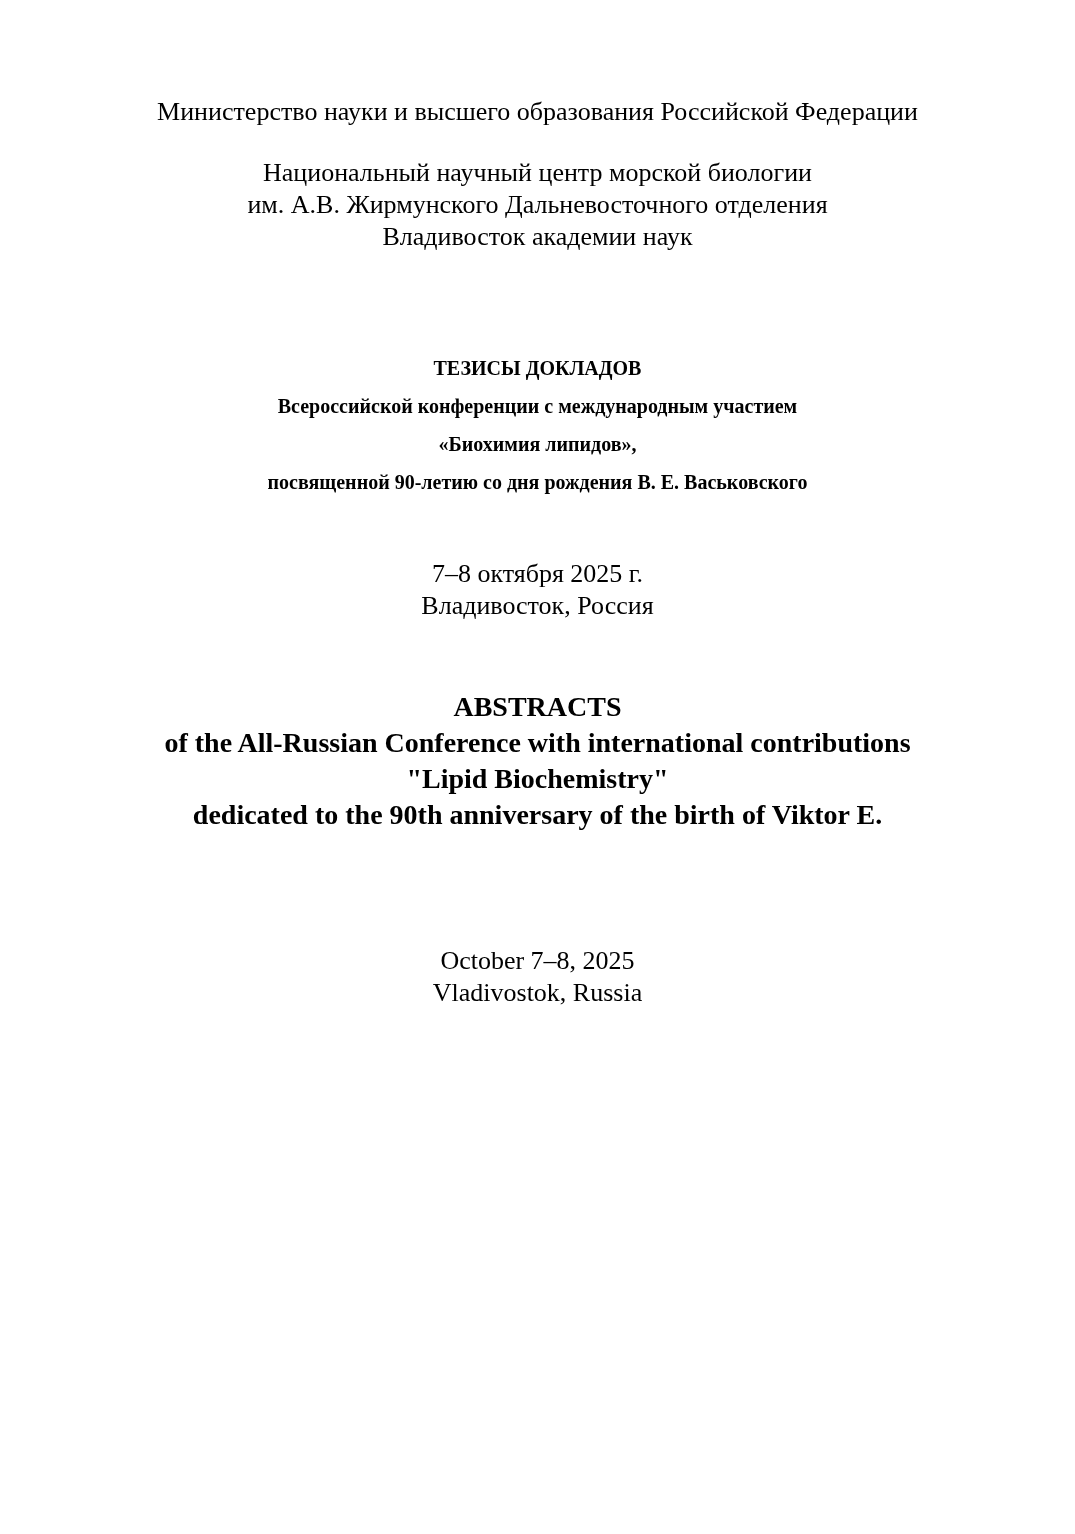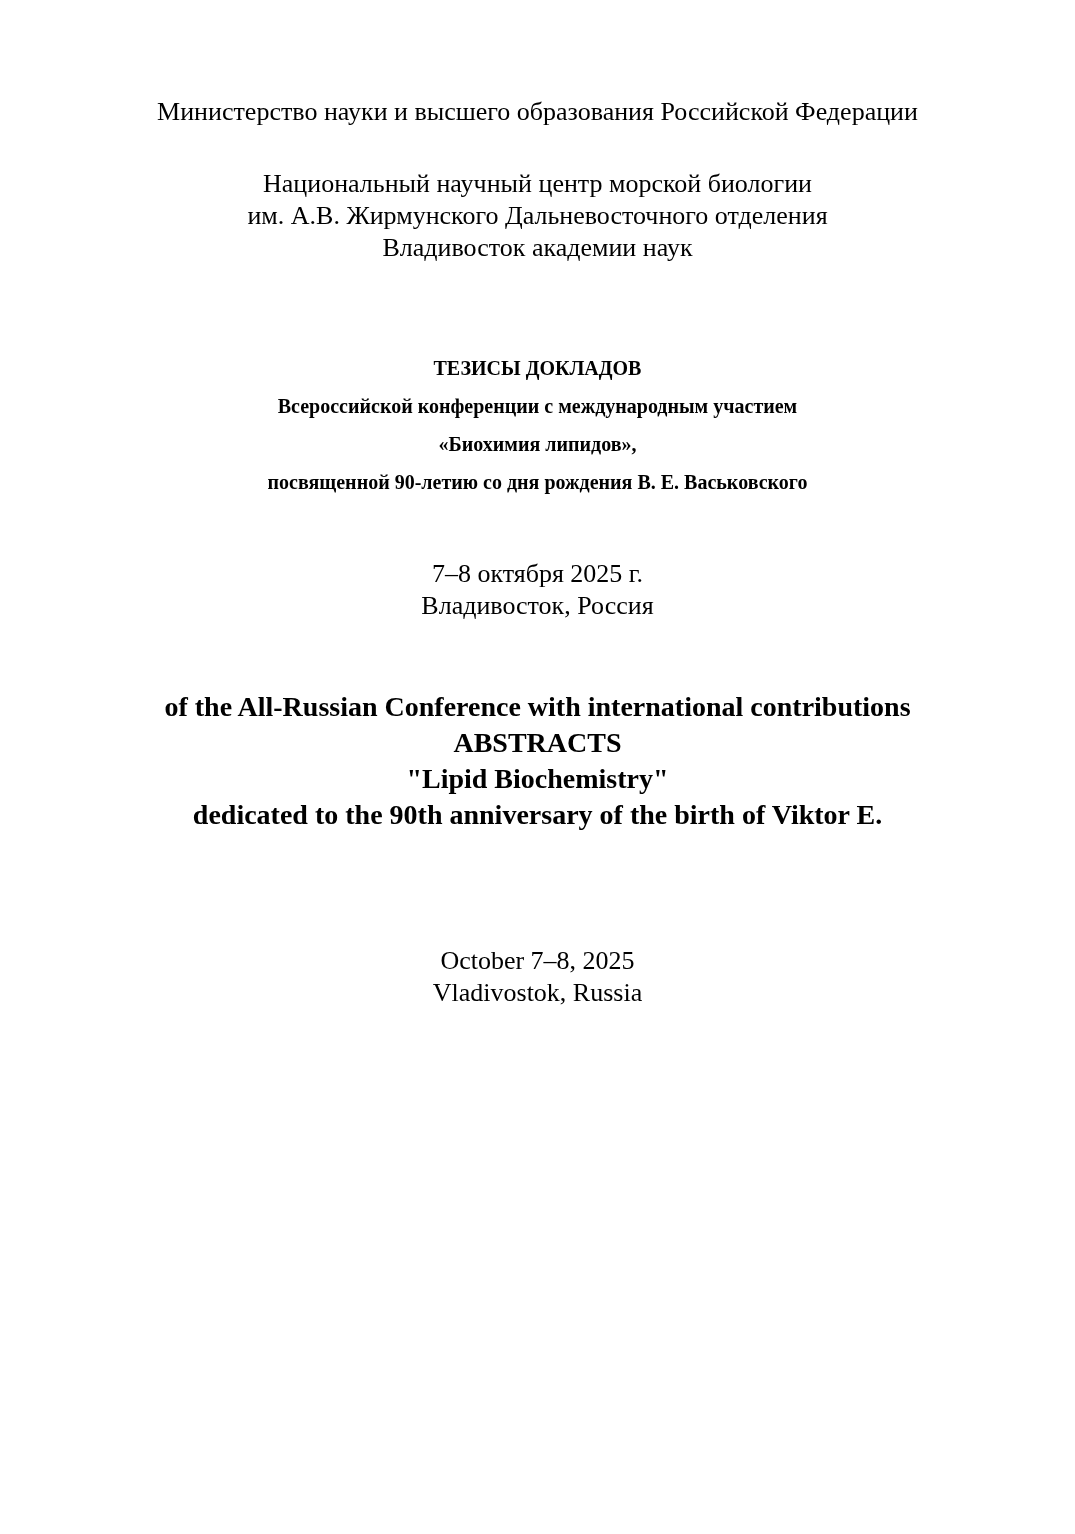--- a/index.html
+++ b/index.html
@@ -35,21 +35,21 @@
     top: 349px;
     font-size: 20px;
     line-height: 38px;
   }
   .title-en {
     top: 689px;
     font-size: 28px;
     line-height: 36px;
   }
   .ministry   { top: 96px; }
-  .institute  { top: 168px; }
+  .institute  { top: 157px; }
   .event-ru   { top: 558px; }
   .event-en   { top: 945px; }
   .imprint    { top: 1403px; }
 </style>
 </head>
 <body>
 
 <div class="page">
 
   <div class="block body-text ministry">
@@ -68,22 +68,22 @@
     <div>«Биохимия липидов»,</div>
     <div>посвященной 90-летию со дня рождения В. Е. Васьковского</div>
   </div>
 
   <div class="block body-text event-ru">
     <div>7–8 октября 2025 г.</div>
     <div>Владивосток, Россия</div>
   </div>
 
   <div class="block bold-title title-en">
+    <div>ABSTRACTS</div>
     <div>of the All-Russian Conference with international contributions</div>
-    <div>ABSTRACTS</div>
     <div>"Lipid Biochemistry"</div>
     <div>dedicated to the 90th anniversary of the birth of Viktor E.</div>
   </div>
 
   <div class="block body-text event-en">
     <div>October 7–8, 2025</div>
     <div>Vladivostok, Russia</div>
   </div>
 
   <div class="block body-text imprint">

